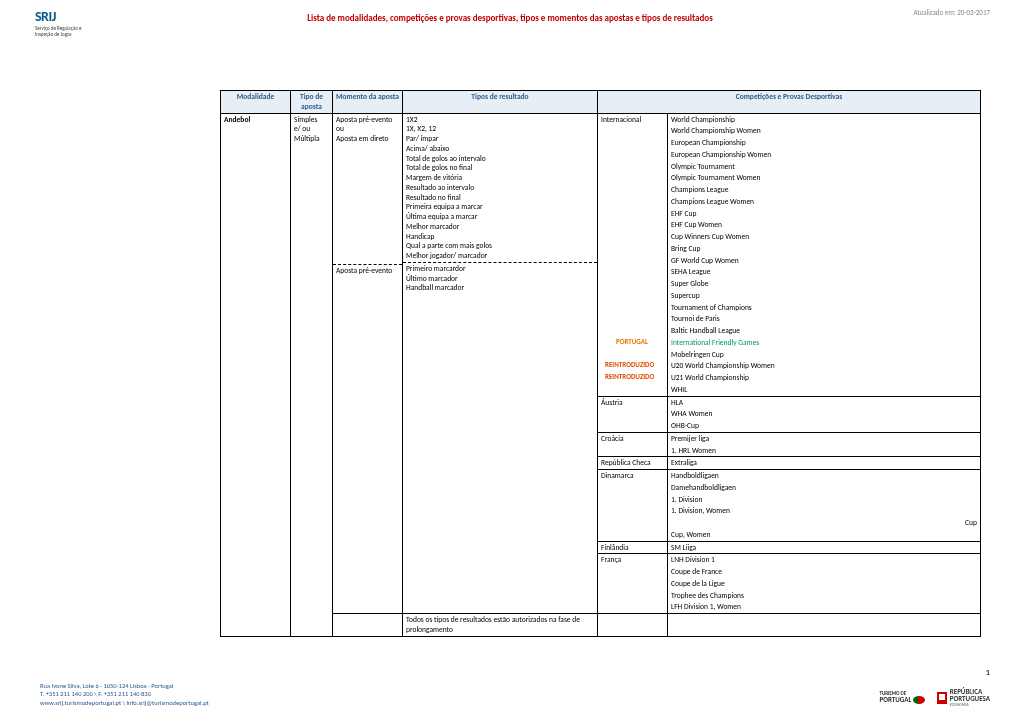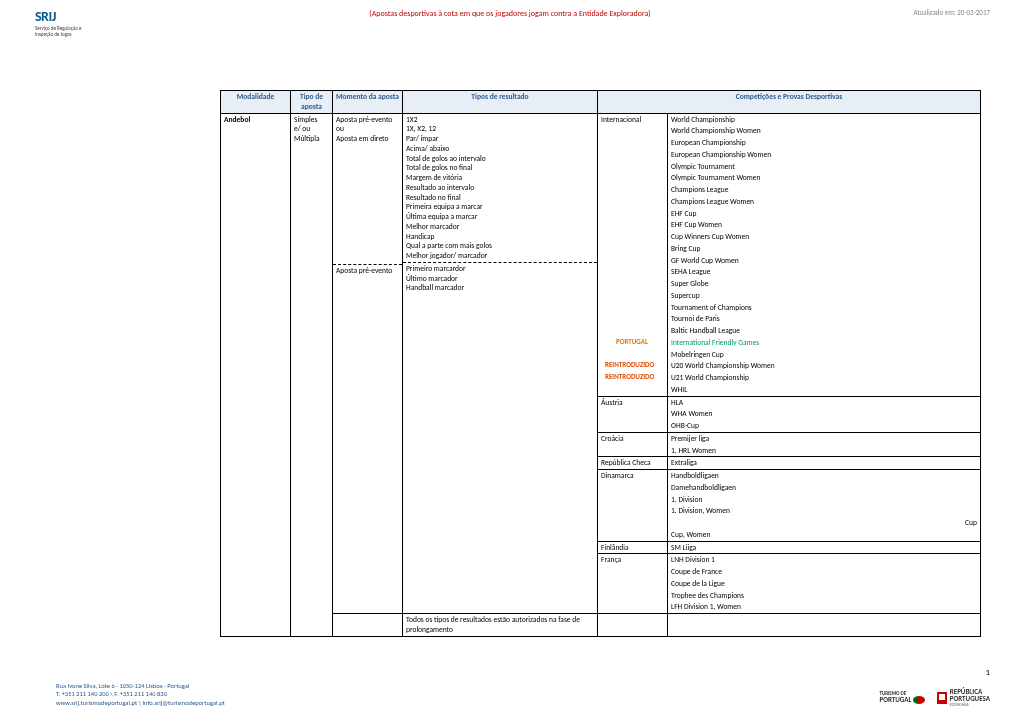--- a/index.html
+++ b/index.html
@@ -93,21 +93,21 @@
   .tag-reintroduzido { color: #e04b00; left: -63px; }
   .footer {
     position: absolute;
     bottom: 10px;
     left: 0;
     right: 0;
     height: 40px;
   }
   .footer-left {
     position: absolute;
-    left: 56px;
+    left: 40px;
     bottom: 4px;
     font-size: 6.5px;
     color: #2d5a8c;
     line-height: 1.3;
   }
   .page-num {
     position: absolute;
     right: 30px;
     bottom: 34px;
     font-size: 9px;
@@ -152,21 +152,21 @@
 </style>
 </head>
 <body>
 
 <div class="header">
   <div class="logo">
     <div class="logo-top">SRIJ</div>
     <div class="logo-sub">Serviço de Regulação e Inspeção de Jogos</div>
   </div>
   <div class="date-updated">Atualizado em: 20-03-2017</div>
-  <div class="subtitle">(Apostas desportivas à cota em que os jogadores jogam contra a Entidade Exploradora)</div>
+  <div class="title">Lista de modalidades, competições e provas desportivas, tipos e momentos das apostas e tipos de resultados</div>
 </div>
 
 <div class="table-wrap">
   <table class="main">
     <colgroup>
       <col class="col-modalidade">
         <col class="col-tipo">
         <col class="col-momento">
       <col class="col-tiposres">
         <col class="col-pais">

